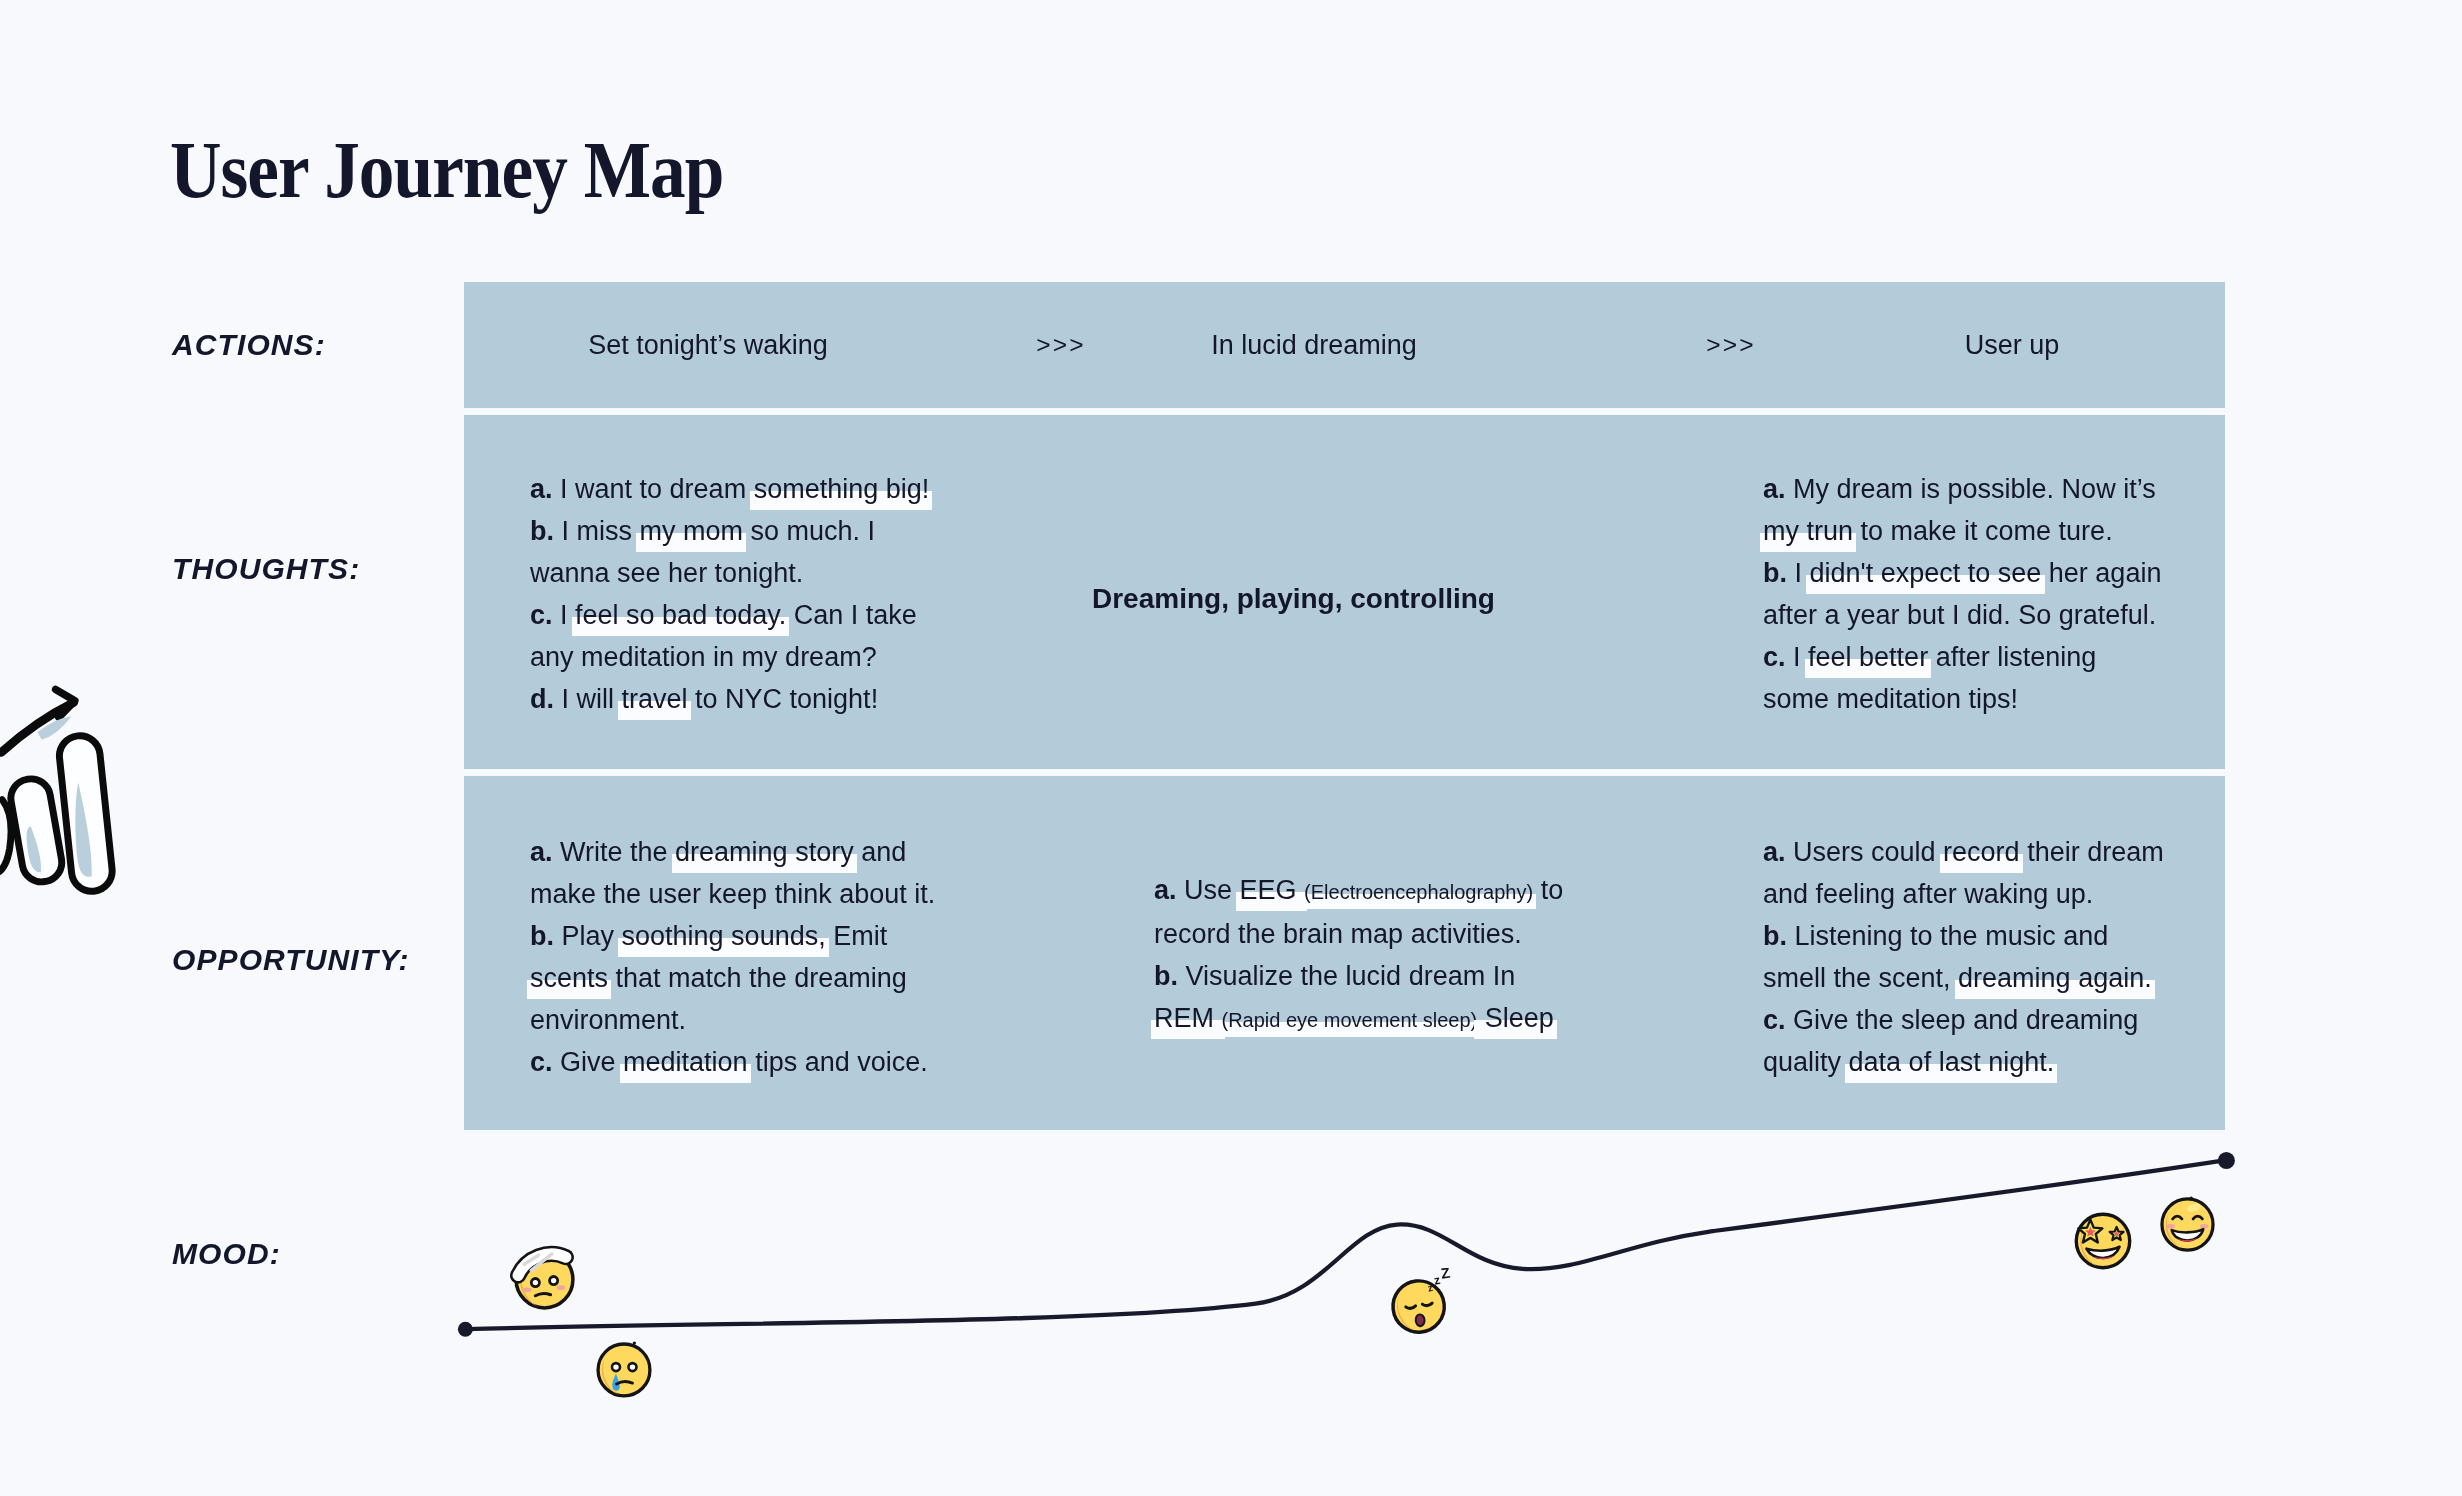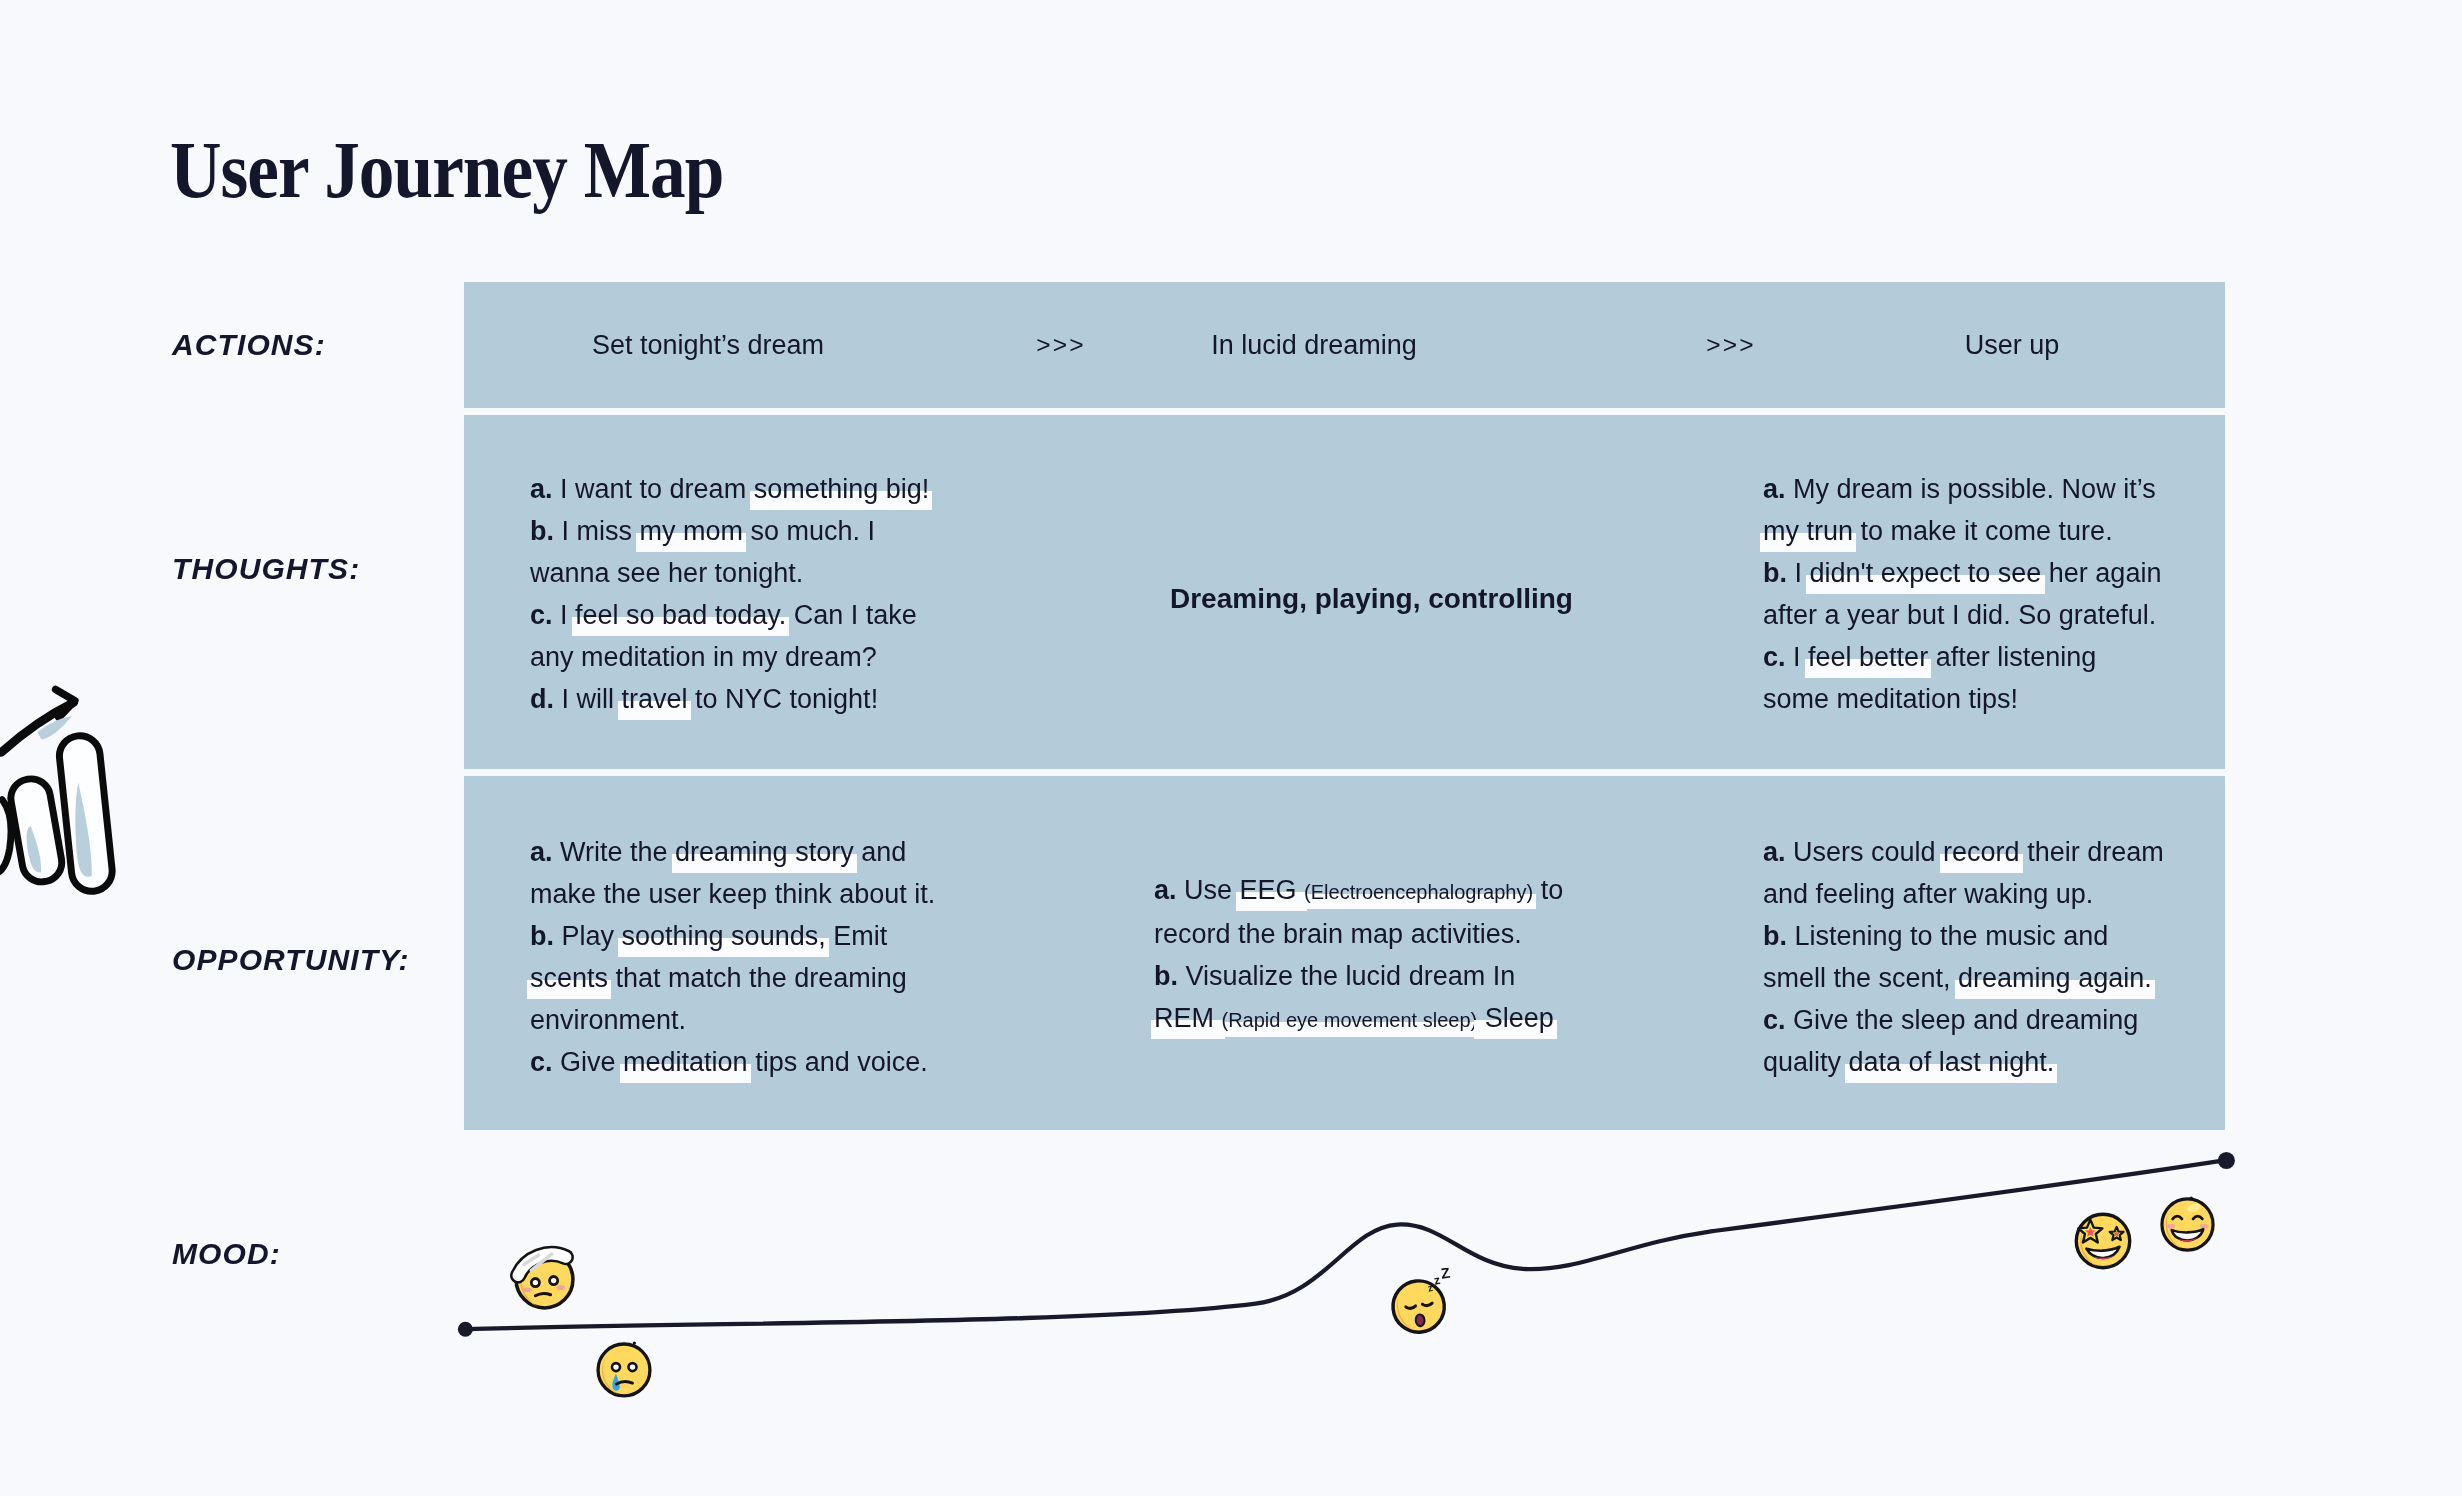--- a/index.html
+++ b/index.html
@@ -57,28 +57,28 @@
 
 <div class="rowlabel" style="top:328px">ACTIONS:</div>
 <div class="rowlabel" style="top:552px">THOUGHTS:</div>
 <div class="rowlabel" style="top:943px">OPPORTUNITY:</div>
 <div class="rowlabel" style="top:1237px">MOOD:</div>
 
 <div class="panel" style="top:282px;height:126px"></div>
 <div class="panel" style="top:415px;height:354px"></div>
 <div class="panel" style="top:776px;height:354px"></div>
 
-<div class="stage" style="left:708px">Set tonight’s dream</div>
+<div class="stage" style="left:708px">Set tonight’s waking</div>
 <div class="sep" style="left:1061px">&gt;&gt;&gt;</div>
 <div class="stage" style="left:1314px">In lucid dreaming</div>
 <div class="sep" style="left:1731px">&gt;&gt;&gt;</div>
 <div class="stage" style="left:2012px">User up</div>
 
 <div class="cell" style="left:530px;top:468px"><span class="rb">a.</span><span> I want to dream </span><span class="rh">something big!</span><br><span class="rb">b.</span><span> I miss </span><span class="rh">my mom</span><span> so much. I</span><br><span>wanna see her tonight.</span><br><span class="rb">c.</span><span> I </span><span class="rh">feel so bad today.</span><span> Can I take</span><br><span>any meditation in my dream?</span><br><span class="rb">d.</span><span> I will </span><span class="rh">travel</span><span> to NYC tonight!</span></div>
-<div class="cell cell-bold" style="left:1170px;top:578px"><span class="rb">Dreaming, playing, controlling</span></div>
+<div class="cell cell-bold" style="left:1092px;top:578px"><span class="rb">Dreaming, playing, controlling</span></div>
 <div class="cell" style="left:1763px;top:468px"><span class="rb">a.</span><span> My dream is possible. Now it’s</span><br><span class="rh">my trun</span><span> to make it come ture.</span><br><span class="rb">b.</span><span> I </span><span class="rh">didn't expect to see</span><span> her again</span><br><span>after a year but I did. So grateful.</span><br><span class="rb">c.</span><span> I </span><span class="rh">feel better</span><span> after listening</span><br><span>some meditation tips!</span></div>
 
 <div class="cell" style="left:530px;top:831px"><span class="rb">a.</span><span> Write the </span><span class="rh">dreaming story</span><span> and</span><br><span>make the user keep think about it.</span><br><span class="rb">b.</span><span> Play </span><span class="rh">soothing sounds,</span><span> Emit</span><br><span class="rh">scents</span><span> that match the dreaming</span><br><span>environment.</span><br><span class="rb">c.</span><span> Give </span><span class="rh">meditation</span><span> tips and voice.</span></div>
 <div class="cell" style="left:1154px;top:869px"><span class="rb">a.</span><span> Use </span><span class="rh">EEG </span><span class="rs rh">(Electroencephalography)</span><span> to</span><br><span>record the brain map activities.</span><br><span class="rb">b.</span><span> Visualize the lucid dream In</span><br><span class="rh">REM </span><span class="rs rh">(Rapid eye movement sleep)</span><span class="rh"> Sleep</span></div>
 <div class="cell" style="left:1763px;top:831px"><span class="rb">a.</span><span> Users could </span><span class="rh">record</span><span> their dream</span><br><span>and feeling after waking up.</span><br><span class="rb">b.</span><span> Listening to the music and</span><br><span>smell the scent, </span><span class="rh">dreaming again.</span><br><span class="rb">c.</span><span> Give the sleep and dreaming</span><br><span>quality </span><span class="rh">data of last night.</span></div>
 
 <svg class="overlay" width="2462" height="1496" viewBox="0 0 4608 2800">
   <path d="M 871 2488
            C 1350 2474 2050 2478 2350 2440
            C 2480 2423 2525 2298 2615 2292

